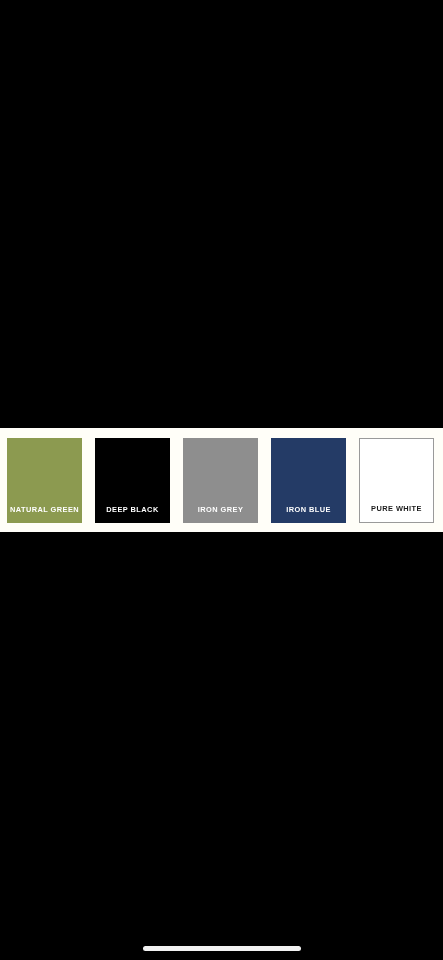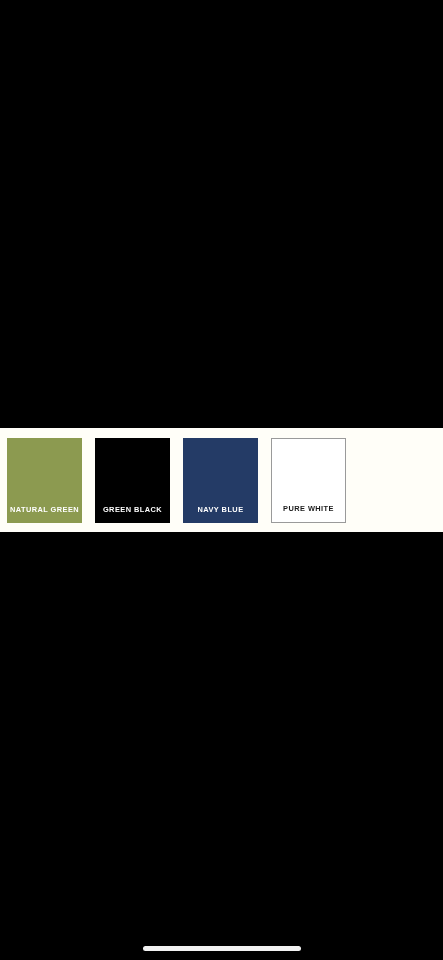--- a/index.html
+++ b/index.html
@@ -113,24 +113,27 @@
 <div id="screen">
 
   <div class="void-top"></div>
 
   <div id="swatch-strip" style="background: rgb(255, 254, 248);">
 
   <div class="swatch" style="background: rgb(140, 154, 80);">
         <span class="swatch-label label-light" style="color: rgb(255, 255, 255);">NATURAL GREEN</span>
       </div>
       <div class="swatch" style="background: rgb(0, 0, 0);">
-        <span class="swatch-label label-light" style="color: rgb(255, 255, 255);">GREEN BLACK</span>
+        <span class="swatch-label label-light" style="color: rgb(255, 255, 255);">DEEP BLACK</span>
+      </div>
+      <div class="swatch" style="background: rgb(142, 142, 142);">
+        <span class="swatch-label label-light" style="color: rgb(255, 255, 255);">IRON GREY</span>
       </div>
       <div class="swatch" style="background: rgb(36, 59, 102);">
-        <span class="swatch-label label-light" style="color: rgb(255, 255, 255);">NAVY BLUE</span>
+        <span class="swatch-label label-light" style="color: rgb(255, 255, 255);">IRON BLUE</span>
       </div>
       <div class="swatch outlined" style="background: rgb(255, 255, 255);">
         <span class="swatch-label label-dark" style="color: rgb(26, 26, 26);">PURE WHITE</span>
       </div>
     </div>
 
   <div class="void-bottom"></div>
 
   <div id="home-indicator" style="background: rgb(242, 242, 242);"></div>
 

